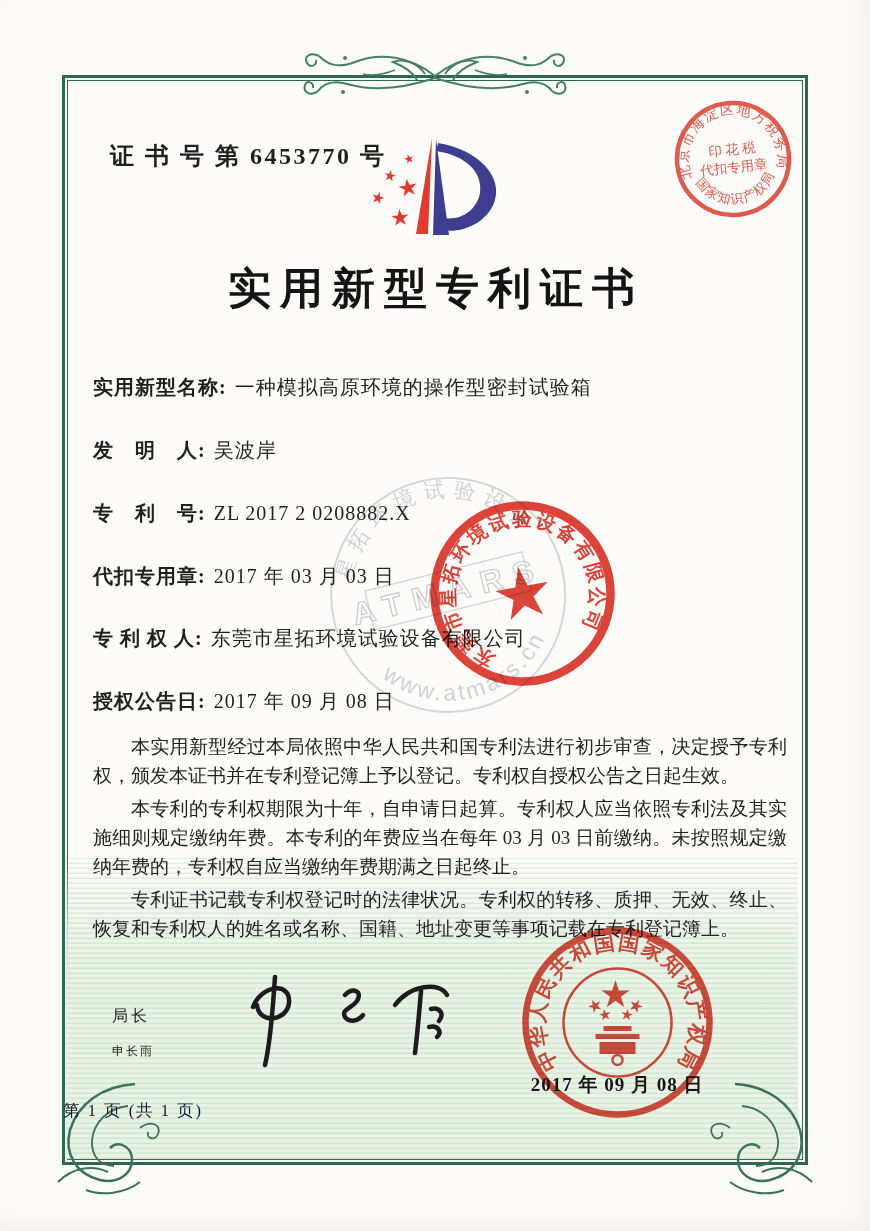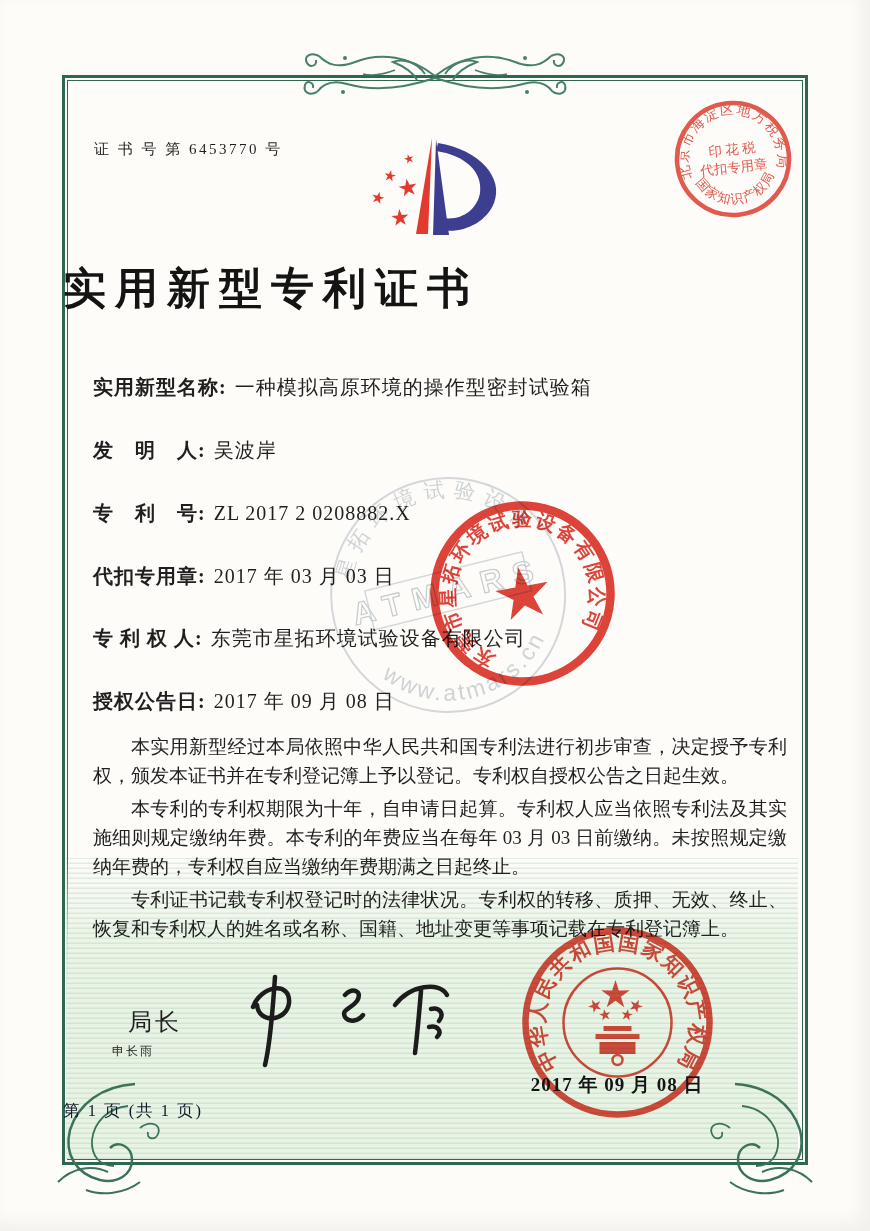--- a/index.html
+++ b/index.html
@@ -16,36 +16,36 @@
   .frame::after{
     content:"";position:absolute;inset:2px;border:1px solid #2e6852;
   }
   .wash{
     position:absolute;left:66px;top:858px;width:732px;height:301px;z-index:1;
     background-image:
       repeating-linear-gradient(0deg, rgba(124,176,134,0.20) 0px, rgba(124,176,134,0.20) 1px, rgba(255,255,255,0) 2px, rgba(255,255,255,0) 5px),
       linear-gradient(180deg, rgba(232,243,229,0) 0px, rgba(232,243,229,0.85) 80px, #e8f3e5 140px);
   }
   .ornament{position:absolute;z-index:2;}
-  .cert-no{position:absolute;left:94px;top:140px;font-size:15px;letter-spacing:2.5px;z-index:3;}
+  .cert-no{position:absolute;left:110px;top:140px;font-size:24px;letter-spacing:2.5px;z-index:3;font-weight:bold;}
   .logo{position:absolute;left:328px;top:106px;z-index:3;}
   .title{
-    position:absolute;left:63px;top:260px;width:746px;margin:0;text-align:left;
+    position:absolute;left:63px;top:260px;width:746px;margin:0;text-align:center;
     font-size:43px;font-weight:700;letter-spacing:9px;z-index:3;color:#141414;
   }
   .fields{position:absolute;left:93px;top:374px;width:660px;z-index:3;}
   .frow{position:absolute;left:0;white-space:nowrap;font-size:20px;letter-spacing:1px;}
   .frow .flabel{margin-right:8px;font-weight:bold;}
   .r0{top:0px}.r1{top:63px}.r2{top:126px}.r3{top:189px}.r4{top:251px}.r5{top:314px}
   .body{
     position:absolute;left:89px;top:728px;width:702px;z-index:3;
     font-size:19px;line-height:29px;text-align:justify;
   }
   .body p{margin:4px;text-indent:2em;}
-  .signer-title{position:absolute;left:128px;top:1006px;font-size:24px;letter-spacing:3px;z-index:3;}
+  .signer-title{position:absolute;left:112px;top:1006px;font-size:16px;letter-spacing:3px;z-index:3;}
   .signer-name{position:absolute;left:112px;top:1043px;font-size:12px;letter-spacing:2px;z-index:3;}
   .signature{position:absolute;left:225px;top:965px;z-index:3;}
   .watermark{position:absolute;left:298px;top:452px;z-index:2;opacity:.75;transform:rotate(-14deg);}
   .stamp{position:absolute;z-index:4;mix-blend-mode:multiply;}
   .stamp.tax{left:668px;top:94px;opacity:.88;transform:rotate(-6deg);}
   .stamp.company{left:425px;top:496px;opacity:.92;transform:rotate(-18deg);}
   .stamp.office{left:515px;top:920px;opacity:.9;}
   .issue-date{
     position:absolute;left:517px;top:1072px;width:200px;text-align:center;z-index:5;
     font-size:19px;font-weight:700;letter-spacing:1px;color:#141414;

